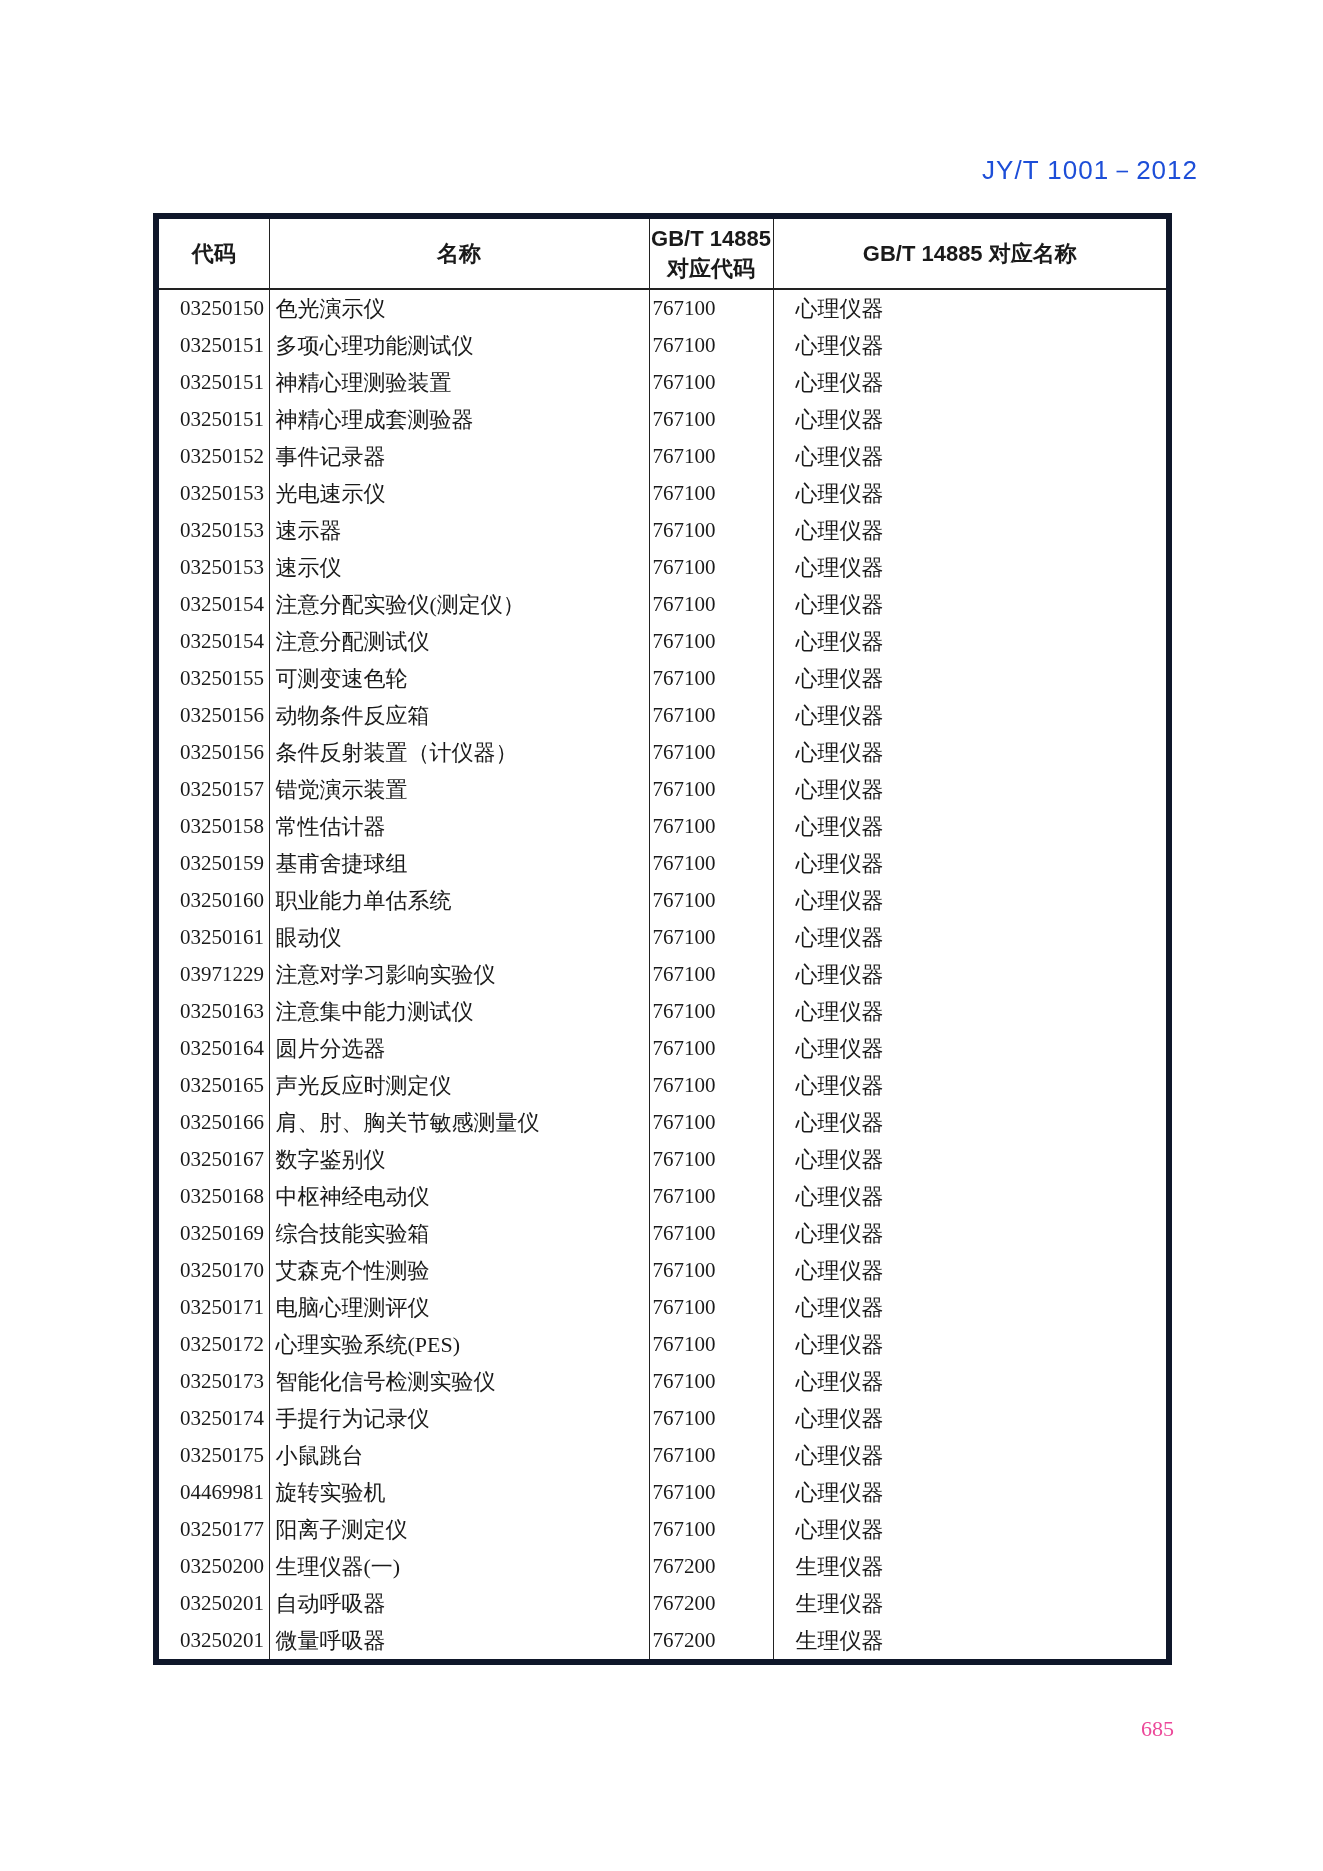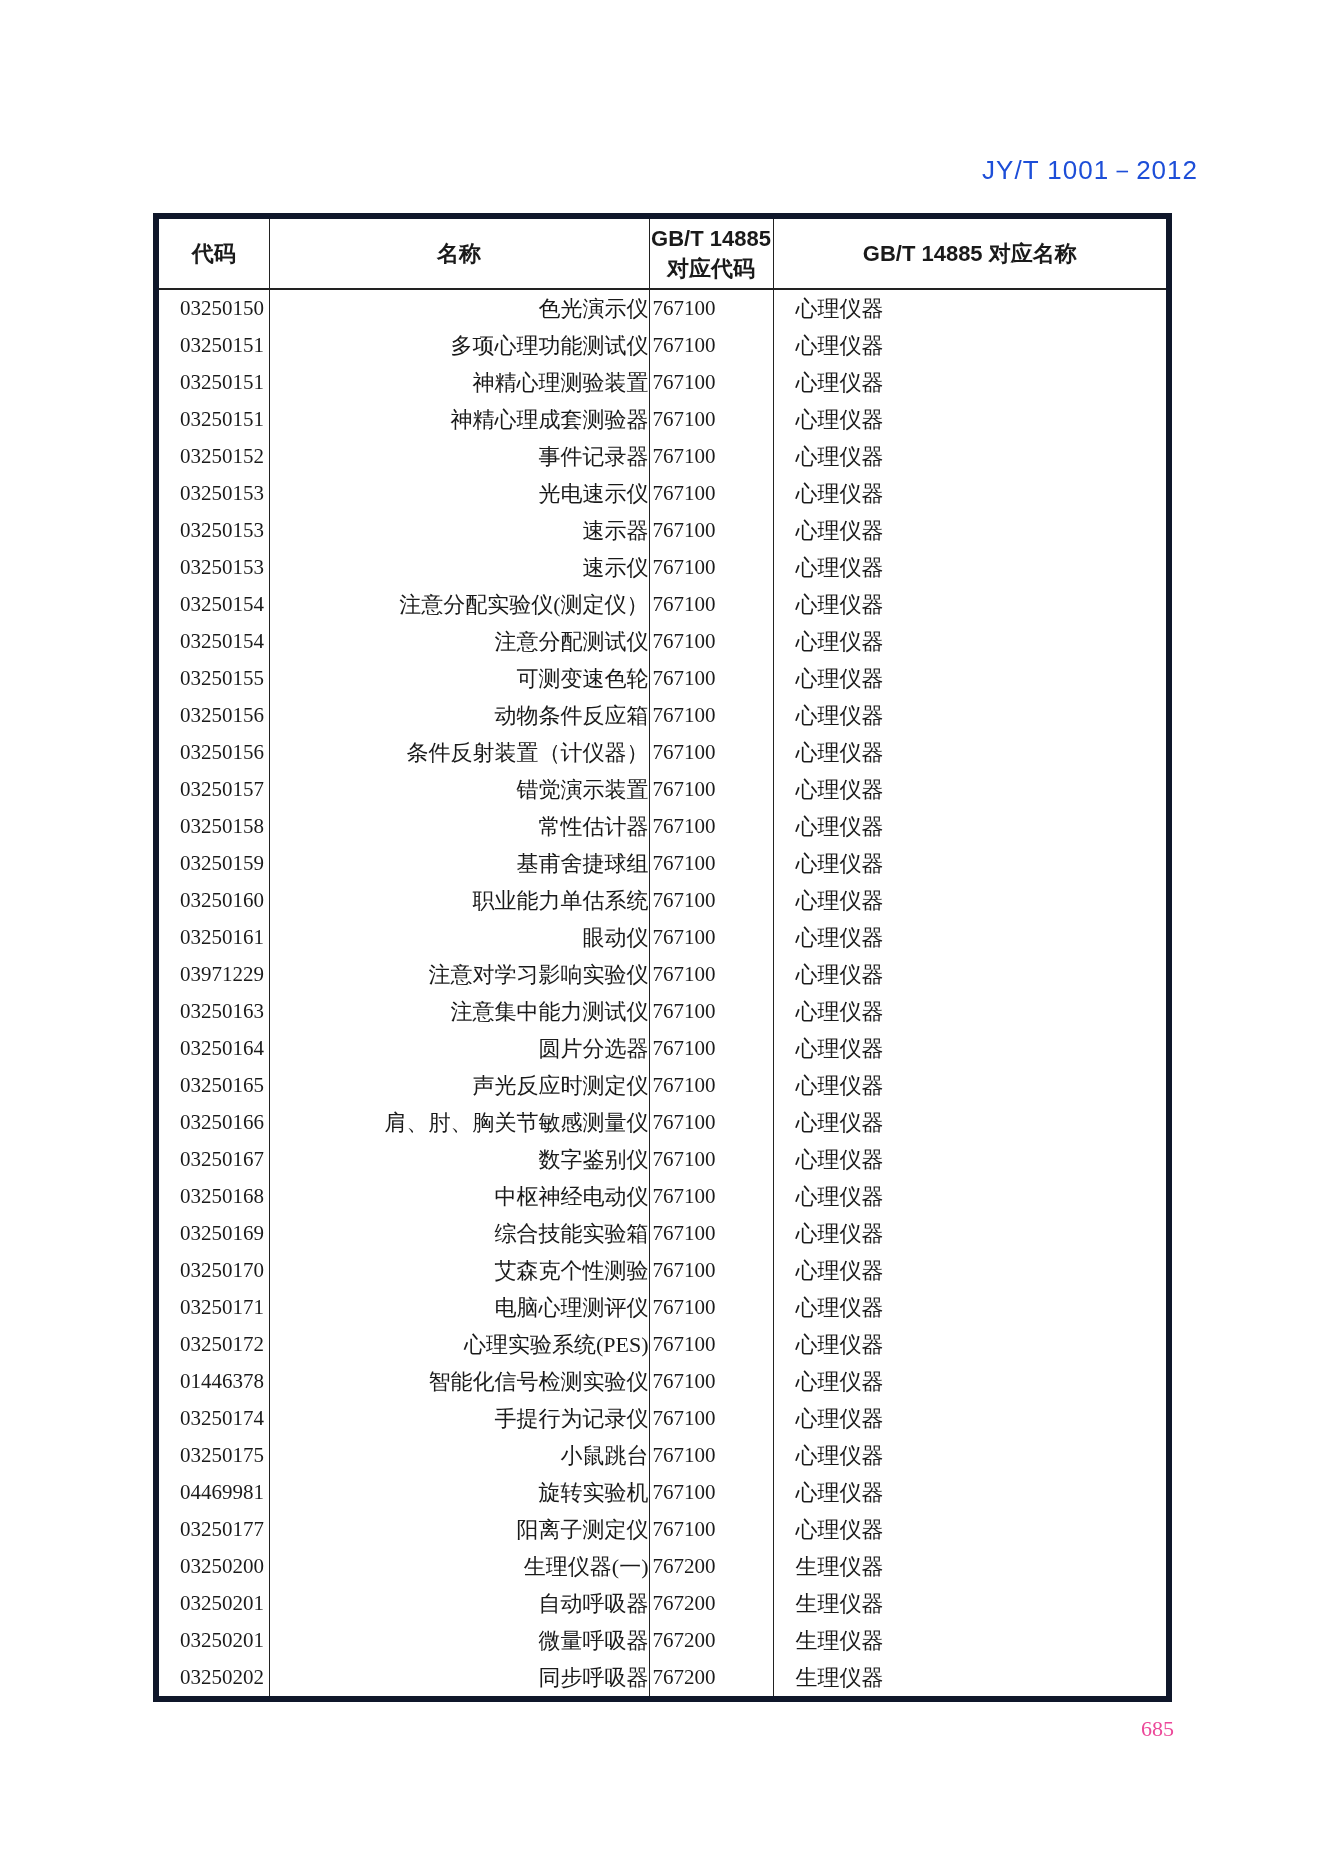--- a/index.html
+++ b/index.html
@@ -57,21 +57,21 @@
   .main-table th:first-child { border-left: none; }
   .main-table td {
     border-left: 1px solid #222;
     font-size: 21px;
     vertical-align: middle;
     height: 37px;
     line-height: 37px;
   }
   .main-table td:first-child { border-left: none; }
   .main-table td.col-code     { padding-left: 21px; }
-  .main-table td.col-name     { padding-left: 6px; font-size: 22px; text-align: right; }
+  .main-table td.col-name     { padding-left: 6px; font-size: 22px; }
   .main-table td.col-gbt-code { padding-left: 3px; }
   .main-table td.col-gbt-name { padding-left: 22px; font-size: 22px; }
   .hdr-two-line span { display: block; line-height: 1.35; }
   .page-number {
     position: absolute;
     left: 1141px;
     top: 1716px;
     font-size: 22px;
     color: #ec4899;
   }
@@ -297,21 +297,21 @@
   </tr>
 
   <tr>
     <td class="col-code">03250172</td>
     <td class="col-name">心理实验系统(PES)</td>
     <td class="col-gbt-code">767100</td>
     <td class="col-gbt-name">心理仪器</td>
   </tr>
 
   <tr>
-    <td class="col-code">01446378</td>
+    <td class="col-code">03250173</td>
     <td class="col-name">智能化信号检测实验仪</td>
     <td class="col-gbt-code">767100</td>
     <td class="col-gbt-name">心理仪器</td>
   </tr>
 
   <tr>
     <td class="col-code">03250174</td>
     <td class="col-name">手提行为记录仪</td>
     <td class="col-gbt-code">767100</td>
     <td class="col-gbt-name">心理仪器</td>
@@ -352,22 +352,16 @@
     <td class="col-gbt-name">生理仪器</td>
   </tr>
 
   <tr>
     <td class="col-code">03250201</td>
     <td class="col-name">微量呼吸器</td>
     <td class="col-gbt-code">767200</td>
     <td class="col-gbt-name">生理仪器</td>
   </tr>
 
-  <tr>
-    <td class="col-code">03250202</td>
-    <td class="col-name">同步呼吸器</td>
-    <td class="col-gbt-code">767200</td>
-    <td class="col-gbt-name">生理仪器</td>
-  </tr>
 </tbody>
 </table>
 
 <div class="page-number">685</div>
 
 </body></html>

